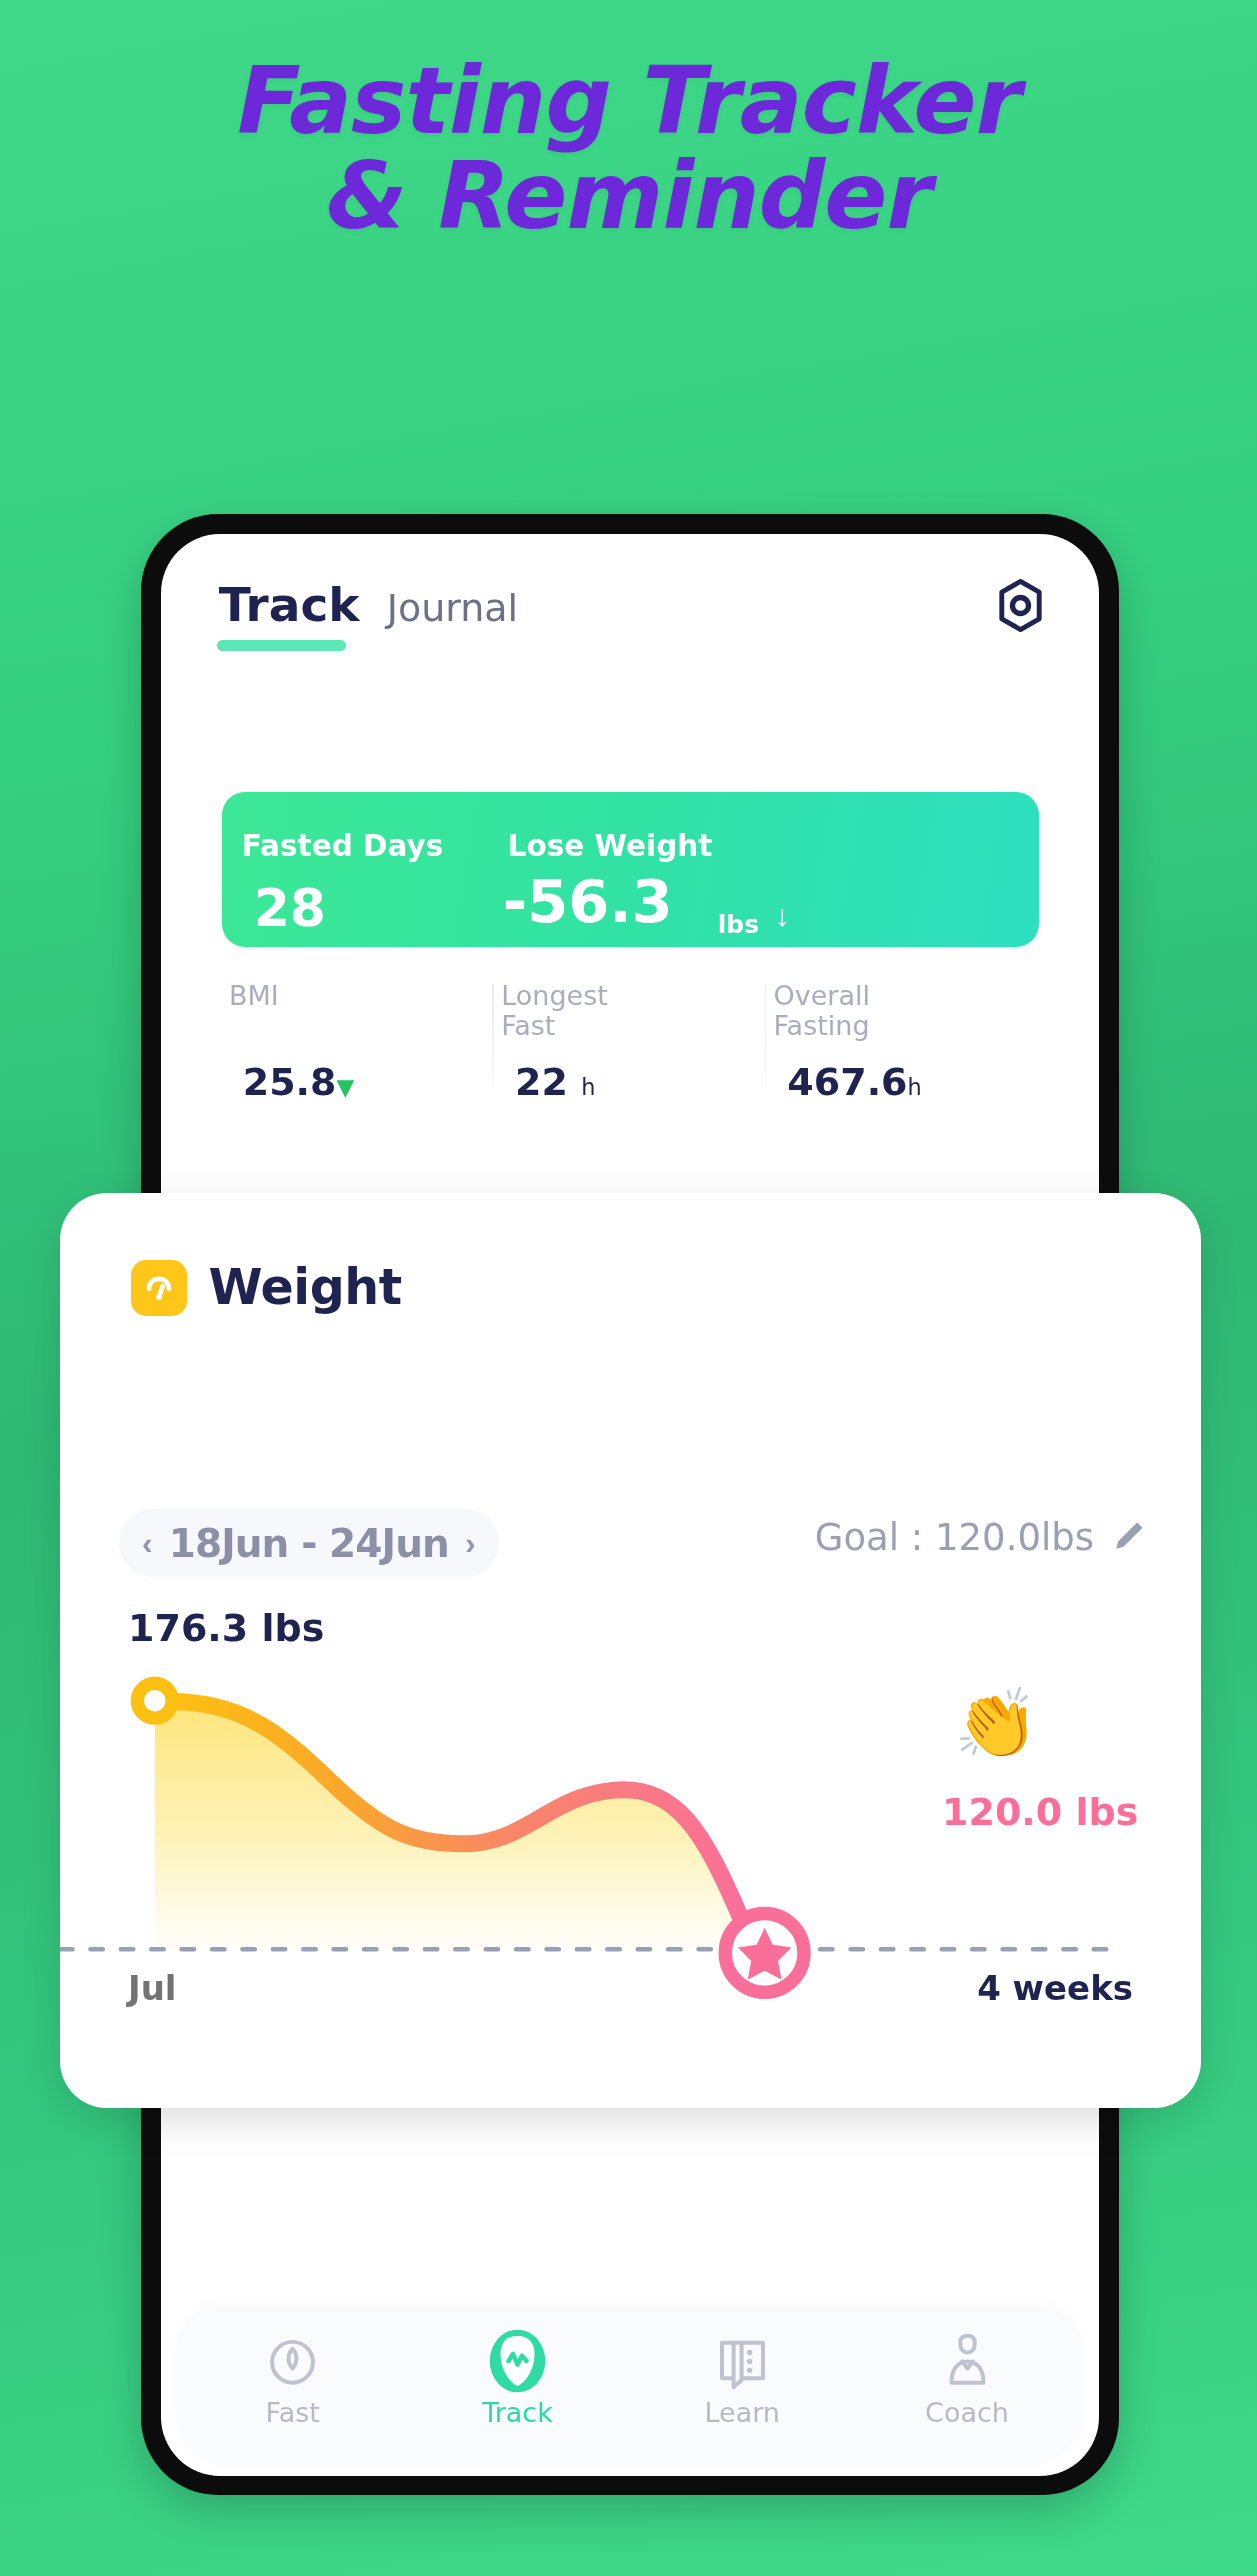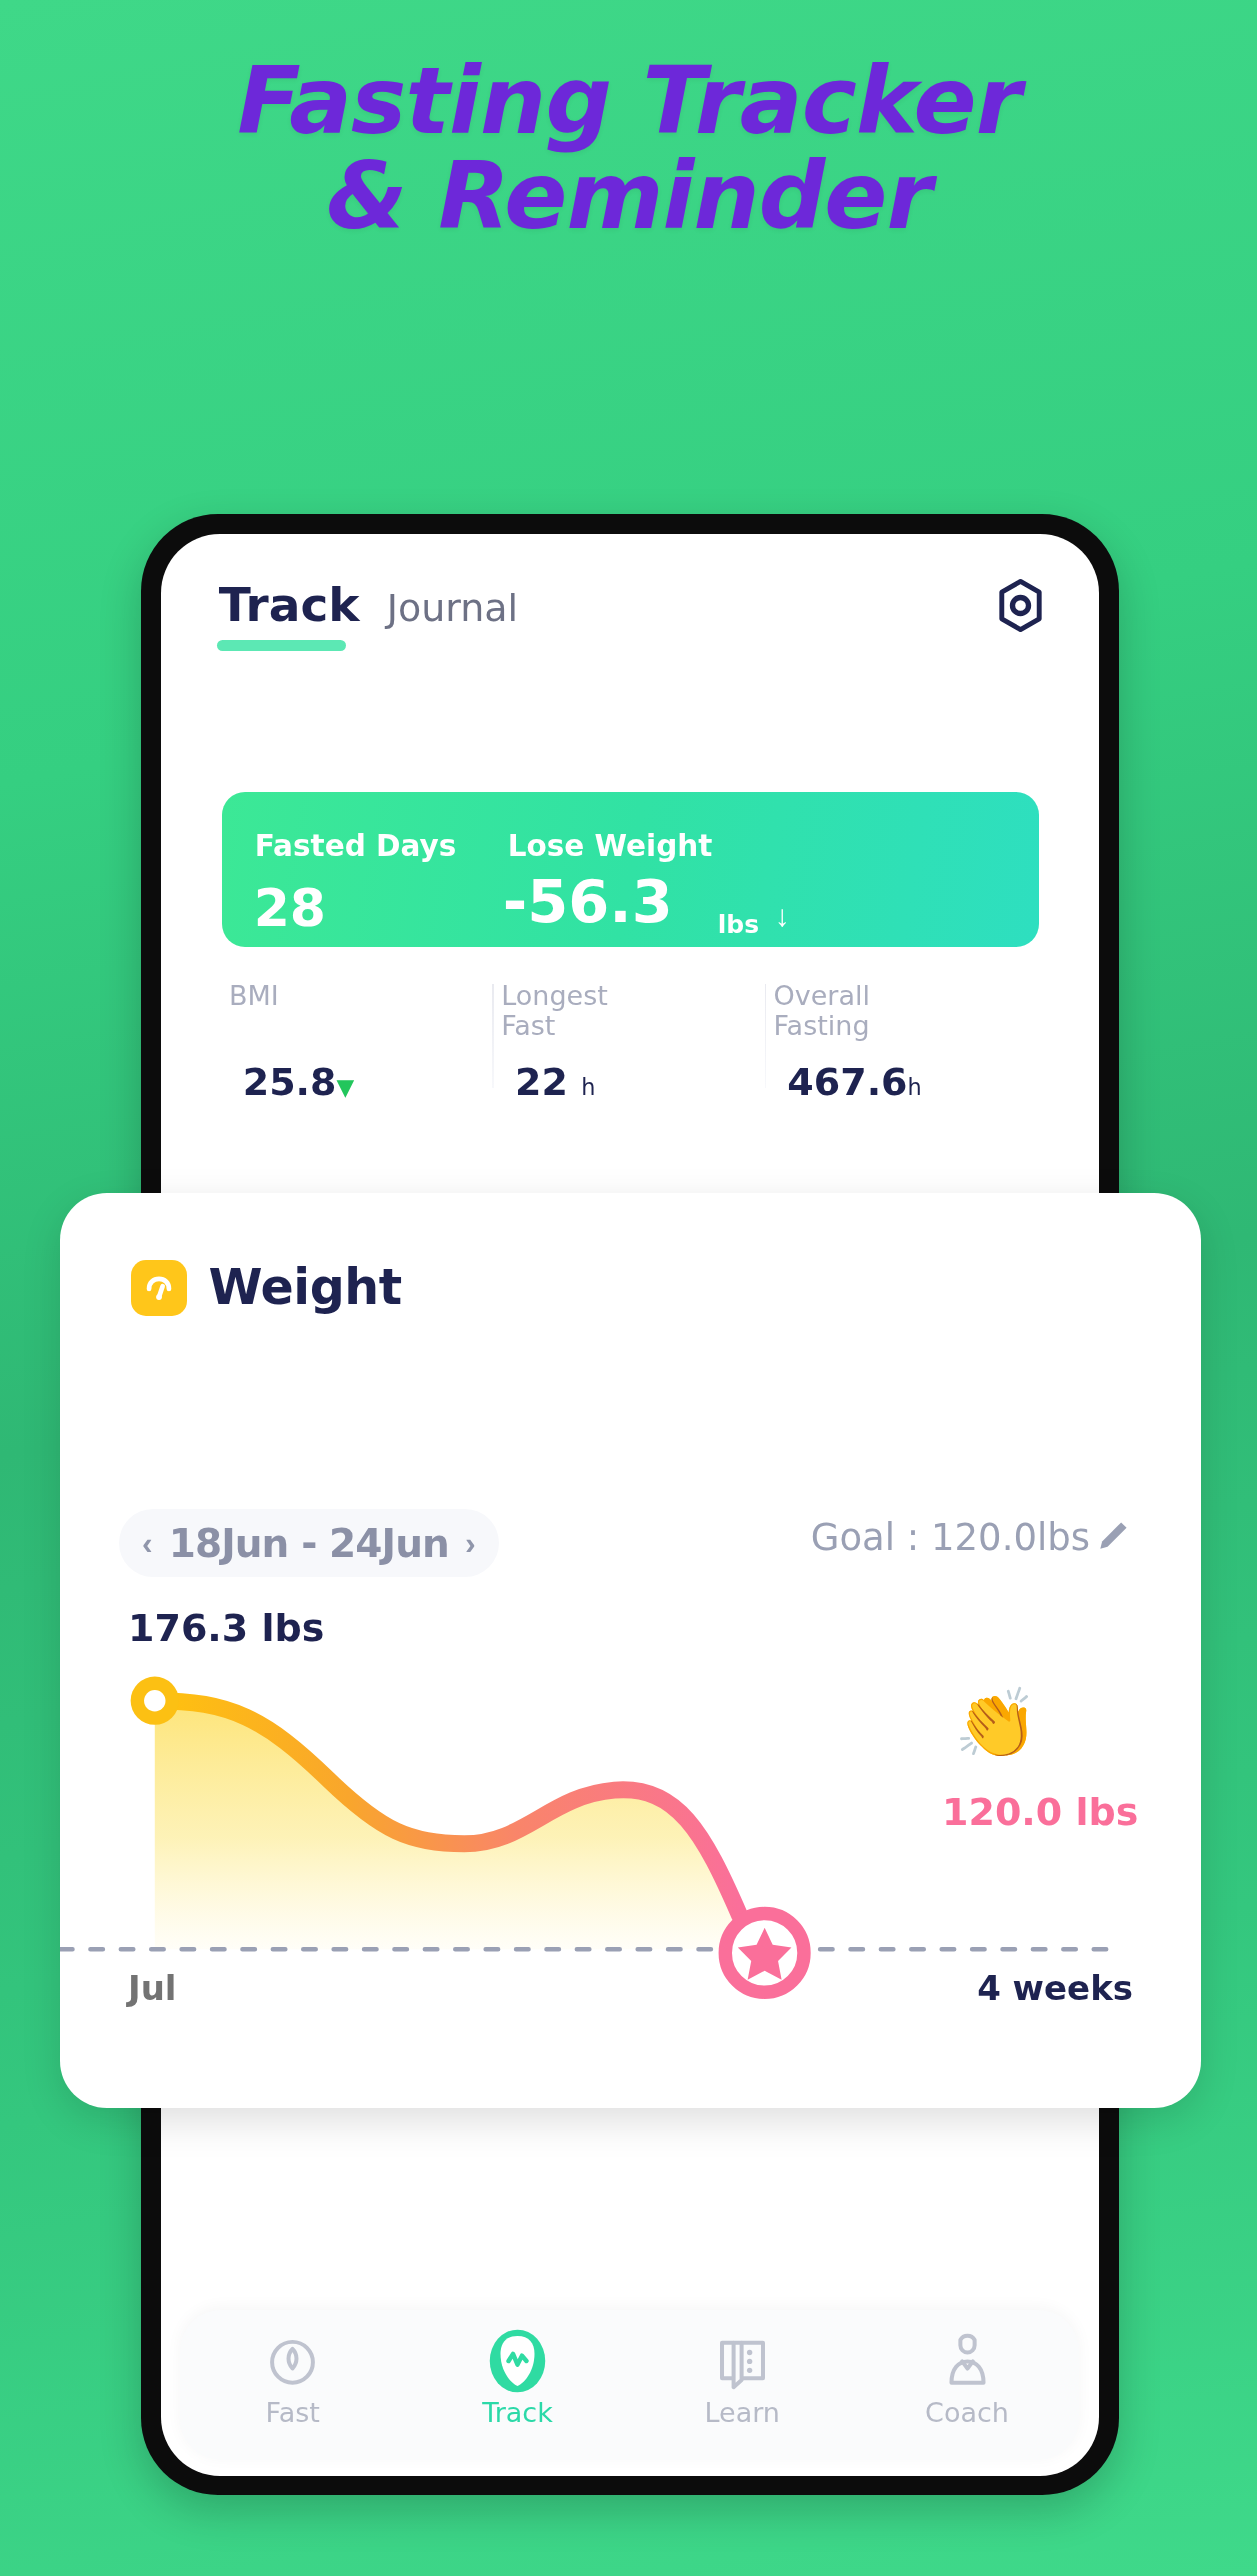--- a/index.html
+++ b/index.html
@@ -71,21 +71,21 @@
     color:#fff;
   }
   .stat-card .sc-label{
     position:absolute; font-size:29.5px; font-weight:bold;
     font-family:"DejaVu Sans", sans-serif;
   }
   .stat-card .sc-value{
     position:absolute; font-weight:bold;
     font-family:"DejaVu Sans", sans-serif;
   }
-  .sc-l1{ left:33px; top:37px; }
+  .sc-l1{ left:20px; top:37px; }
   .sc-v1{ left:32px; top:79px; font-size:52px;margin-top:7px; }
   .sc-l2{ left:286px; top:37px; }
   .sc-v2{ left:281px; top:75px; font-size:59px; }
   .sc-unit{
     position:absolute; left:496px; top:118px;
     font-size:25px; font-weight:bold; color:#fff;
     font-family:"DejaVu Sans", sans-serif;
   }
   .sc-arrow{
     position:absolute; left:553px; top:107px;
@@ -197,22 +197,22 @@
   }
   .chev{
     font-size:32px; color:#9096ab; font-weight:bold; line-height:1;
   }
   .date-text{
     font-size:39px; color:#8b90a6; font-weight:bold;
     font-family:"DejaVu Sans", sans-serif;
     letter-spacing:-0.9px;
   }
   .goal-wrap{
-    position:absolute; right:16px; top:7.2px;
-    display:flex; align-items:center; gap:4px;
+    position:absolute; right:0; top:7.2px;
+    display:flex; align-items:center; gap:16px;
   }
   .goal-text{
     font-size:37px; color:#9aa0b4;
     font-family:"DejaVu Sans", sans-serif;
   }
 
   
   .chart-top-value{
     position:absolute; left:68px; top:413px;
     font-size:38px; font-weight:bold; color:#1e2350;

